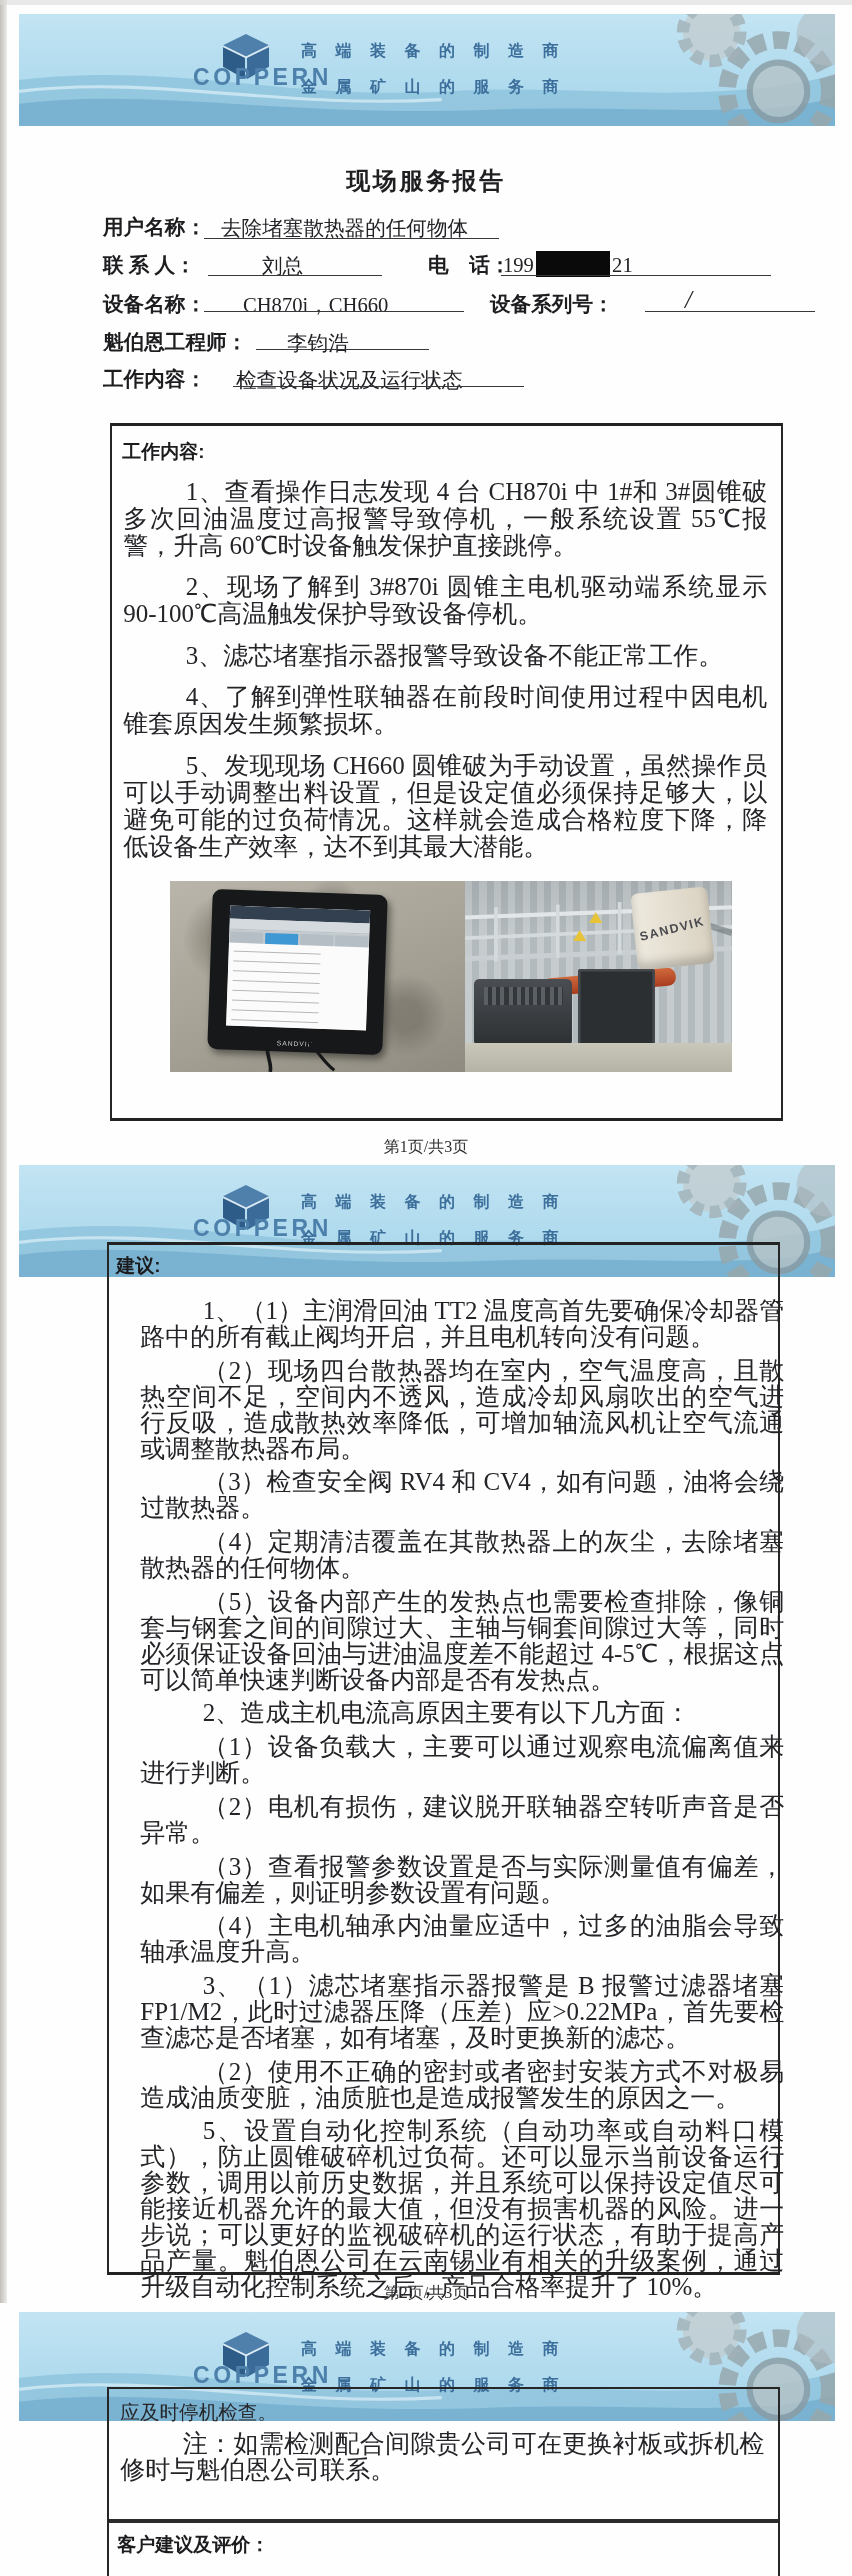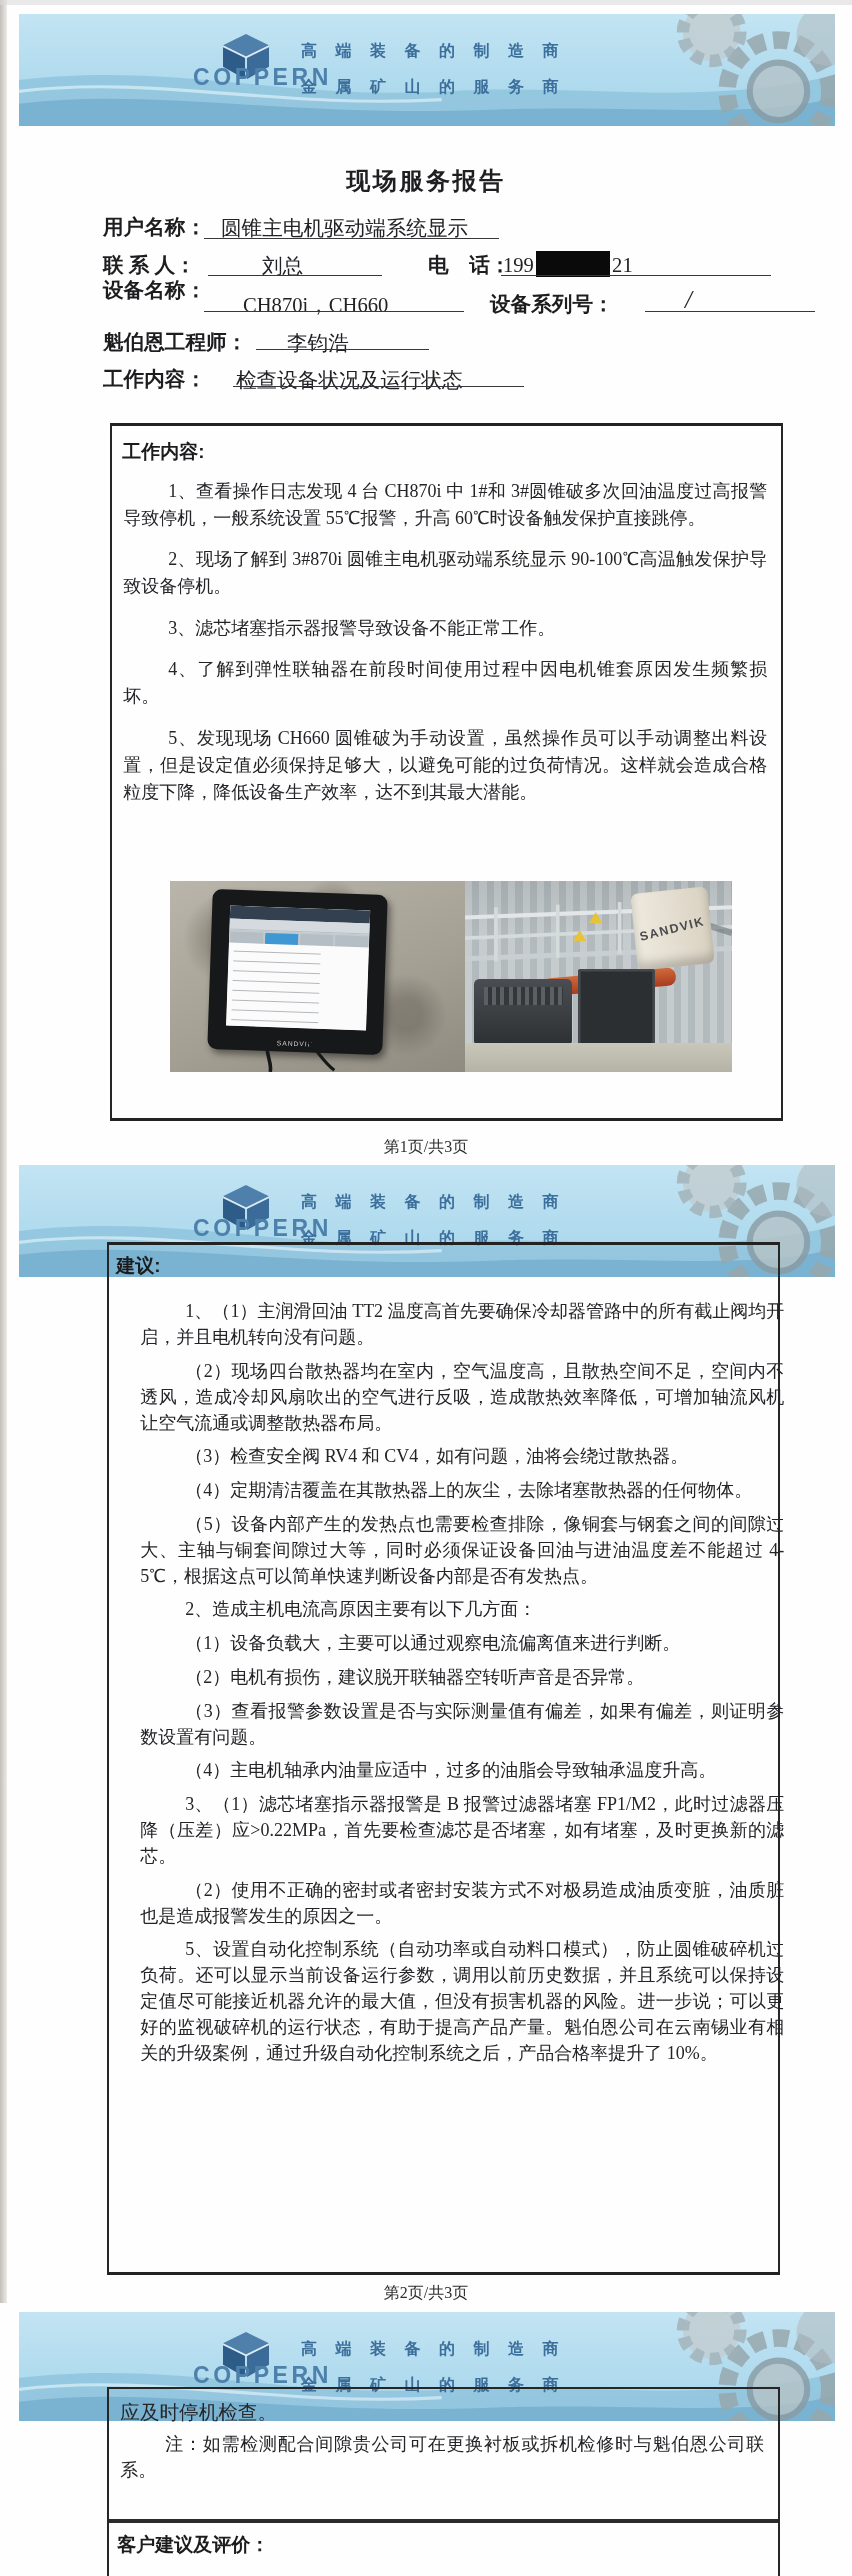--- a/index.html
+++ b/index.html
@@ -36,21 +36,21 @@
   .uline{position:absolute;height:0;border-top:1.5px solid #38383c;}
   .redact{display:inline-block;width:74px;height:26px;background:#0a0a0a;vertical-align:-5.2px;margin:0 2.1px;}
 
   
   .docbox{position:absolute;border-left:2.1px solid #262626;border-right:2.1px solid #262626;}
   .bt7{border-top:3.6px solid #222;}  .bb7{border-bottom:3.6px solid #222;}
   .bt4{border-top:2.1px solid #262626;}
   .box-heading{position:absolute;font-size:19px;font-weight:700;color:#1c1c1f;
                font-family:"Liberation Sans",sans-serif;}
   .paras{position:absolute;text-align:justify;}
-  .paras p{margin:0;font-size:18px;line-height:26px;color:#242428;text-indent:2.5em;}
+  .paras p{margin:0;font-size:25px;line-height:26px;color:#242428;text-indent:2.5em;}
   .paras.p1 p{margin-bottom:14.4px;line-height:27px;}
   .paras.p2 p{margin-bottom:7.7px;}
   .divider{position:absolute;left:0;width:100%;height:3.6px;background:#2b2b2b;}
   .page-footer{position:absolute;left:0;width:852px;text-align:center;font-size:16px;color:#2e2e31;}
 
   
   .photos{position:absolute;display:flex;}
   .photo{position:relative;overflow:hidden;}
   .photo.left{width:295px;height:191px;
     background:radial-gradient(circle at 20% 30%, rgba(90,84,72,.35) 0 20.6px, transparent 46px),
@@ -120,31 +120,31 @@
       <line x1="95" y1="26" x2="50" y2="48" stroke="#dce9f2" stroke-width="3"></line>
     </svg>
     <div class="logo-word">COPPERN</div>
     <div class="slogan row1">高端装备的制造商</div>
     <div class="slogan row2">金属矿山的服务商</div>
   </div>
 
   <div class="doc-title" style="top:165px;">现场服务报告</div>
 
   <span class="flabel" style="left:103px;top:213px;">用户名称：</span>
-  <span class="fvalue" style="left:221px;top:214px;">圆锥主电机驱动端系统显示</span>
+  <span class="fvalue" style="left:221px;top:214px;">去除堵塞散热器的任何物体</span>
   <div class="uline" style="left:204px;top:238px;width:295px;"></div>
 
   <span class="flabel" style="left:103px;top:251px;">联 系 人：</span>
   <span class="fvalue" style="left:262px;top:252px;">刘总</span>
   <div class="uline" style="left:208px;top:275px;width:174px;"></div>
   <span class="flabel" style="left:428px;top:251px;">电　话：</span>
   <span class="fvalue" style="left:503px;top:251px;"><span>199</span><span class="redact"></span><span>21</span></span>
   <div class="uline" style="left:501px;top:275px;width:270px;"></div>
 
-  <span class="flabel" style="left:103px;top:276px;">设备名称：</span>
+  <span class="flabel" style="left:103px;top:290px;">设备名称：</span>
   <span class="fvalue" style="left:243px;top:291px;">CH870i，CH660</span>
   <div class="uline" style="left:204px;top:311px;width:260px;"></div>
   <span class="flabel" style="left:490px;top:290px;">设备系列号：</span>
   <span class="fvalue" style="left:685px;top:286px;font-size:25px;font-style:italic;">/</span>
   <div class="uline" style="left:645px;top:311px;width:170px;"></div>
 
   <span class="flabel" style="left:103px;top:328px;">魁伯恩工程师：</span>
   <span class="fvalue" style="left:287px;top:329px;">李钧浩</span>
   <div class="uline" style="left:256px;top:349px;width:173px;"></div>
 

